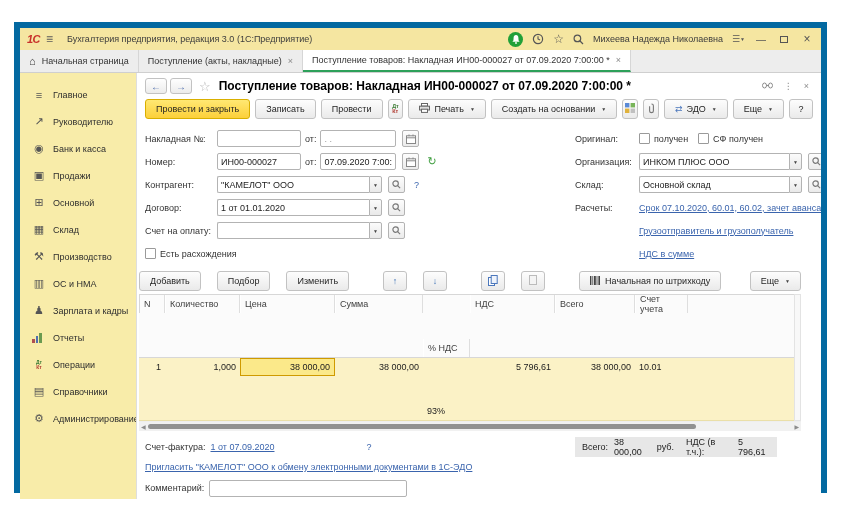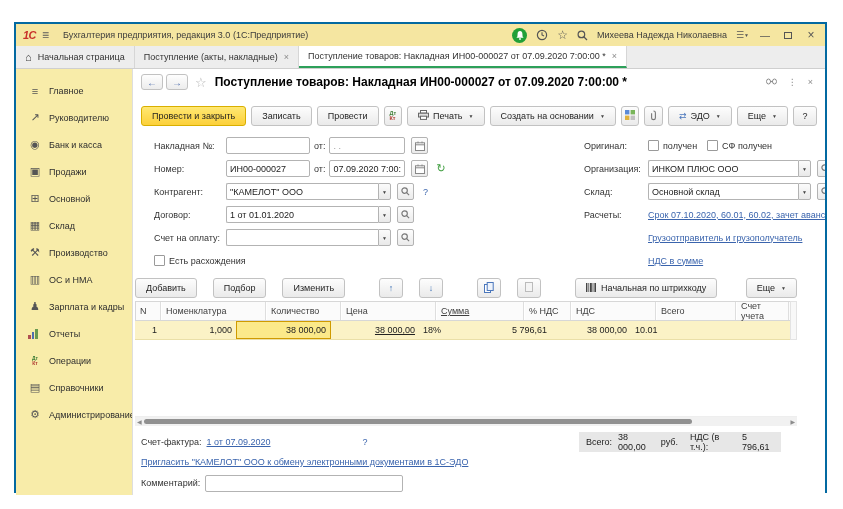--- a/index.html
+++ b/index.html
@@ -1,17 +1,17 @@
 <!DOCTYPE html>
 <html><head>
 <meta charset="utf-8">
 <style>
   * { margin:0; padding:0; box-sizing:border-box; }
   html,body { width:843px; height:509px; background:#fff; font-family:"Liberation Sans","DejaVu Sans",sans-serif; font-size:9px; color:#222; overflow:hidden; }
-  .app-window { position:absolute; left:14px; top:22px; width:813px; height:471px; border:2px solid #0369a1; background:#fff; }
+  .app-window { position:absolute; left:14px; top:22px; width:813px; height:471px; border:6px solid #0369a1; background:#fff; }
 
   
   .titlebar { height:22px; background:#f5e6a1; display:flex; align-items:center; padding:0 7px; gap:6px; }
   .onec-logo { color:#c8302a; font-weight:bold; font-style:italic; font-size:11px; letter-spacing:-0.5px; }
   .hamburger { color:#5a5a5a; font-size:12px; cursor:pointer; }
   .app-title { color:#3c3c3c; margin-left:8px; white-space:nowrap; }
   .tb-right { margin-left:auto; display:flex; align-items:center; gap:9px; }
   .tb-ic { display:inline-flex; align-items:center; justify-content:center; cursor:pointer; color:#555; }
   .bell-circle { width:15px; height:15px; border-radius:50%; background:#21a038; display:inline-flex; align-items:center; justify-content:center; }
   .user-name { color:#3c3c3c; white-space:nowrap; }
@@ -41,32 +41,32 @@
 
   
   .doc-header { display:flex; align-items:center; padding:5px 8px 2px 8px; gap:3px; }
   .nav-btn { width:22px; height:16px; border:1px solid #c2c2c2; border-radius:3px; background:linear-gradient(#fefefe,#ececec); color:#4f6fae; display:inline-flex; align-items:center; justify-content:center; font-size:10px; cursor:pointer; }
   .fav-star { color:#b5b5b5; font-size:13px; margin:0 5px 0 4px; cursor:pointer; }
   .doc-title { font-size:12px; font-weight:bold; color:#000; white-space:nowrap; }
   .doc-hdr-right { margin-left:auto; display:flex; align-items:center; gap:11px; color:#8d8d8d; padding-right:4px; }
   .doc-hdr-right span { cursor:pointer; }
 
   
-  .toolbar { display:flex; align-items:center; gap:5px; padding:3px 8px 6px 8px;margin-top:11px; }
+  .toolbar { display:flex; align-items:center; gap:5px; padding:3px 8px 6px 8px; }
   .btn { height:20px; padding:0 10px; border:1px solid #c2c2c2; border-radius:3px; background:linear-gradient(#fdfdfd,#eaeaea); display:inline-flex; align-items:center; gap:4px; color:#1f1f1f; cursor:pointer; white-space:nowrap; }
   .btn.primary { background:linear-gradient(#ffe873,#fcd03a); border-color:#d9af00; }
   .btn.icon-only { width:24px; padding:0; justify-content:center; }
   .caret { font-size:5px; color:#444; margin-left:2px; }
   .tb-sep { width:2px; }
   .toolbar-right { margin-left:auto; display:flex; gap:5px; }
   .dtkt { display:inline-flex; flex-direction:column; line-height:5px; font-size:5.5px; font-weight:bold; }
   .dtkt .d { color:#3e7d36; } .dtkt .k { color:#b03a30; }
 
   
-  .form-grid { display:flex; padding:2px 8px 4px 8px;margin-left:13px; }
+  .form-grid { display:flex; padding:2px 8px 4px 8px; }
   .fcol-left { width:430px; flex:none; }
   .fcol-right { flex:1; }
   .frow { display:flex; align-items:center; height:23px; gap:4px; }
   .flabel { color:#333; white-space:nowrap; }
   .lw { width:68px; flex:none; } .rw { width:60px; flex:none; }
   .inp { height:17px; border:1px solid #b3b3b3; border-radius:2px; padding:0 3px; font-size:9px; font-family:inherit; color:#222; background:#fff; }
   .inp::placeholder { color:#999; }
   .combo { display:inline-flex; align-items:stretch; height:17px; }
   .combo .inp { border-radius:2px 0 0 2px; border-right:none; height:17px; }
   .dd-btn { width:13px; border:1px solid #b3b3b3; border-radius:0 2px 2px 0; background:linear-gradient(#fbfbfb,#e9e9e9); display:inline-flex; align-items:center; justify-content:center; font-size:5px; color:#444; cursor:pointer; }
@@ -82,21 +82,21 @@
 
   
   .items-area { display:flex; flex-direction:column; flex:1; margin-left:2px; width:662px; }
   .tbl-head, .tbl-row { display:flex; }
   .tbl-head { background:#fbfbfb; border-top:1px solid #d7d7d7; border-bottom:1px solid #d7d7d7; }
   .hc { height:18px; display:flex; align-items:center; padding:0 4px; color:#3f3f3f; border-right:1px solid #dedede; border-left:1px solid #fff; cursor:pointer; }
   .hc:first-child{ border-left:1px solid #d7d7d7; }
   .tc { height:18px; display:flex; align-items:center; padding:0 4px; }
   .tbl-row { background:#fbf2c6; border-bottom:1px solid #eadfa8; cursor:pointer; }
   .c0{width:26px;flex:none;} .c1{width:105px;flex:none;} .c2{width:75px;flex:none;} .c3{width:95px;flex:none;}
-  .c4{width:88px;flex:none;text-decoration:underline;} .c5{width:47px;flex:none;} .c6{width:85px;flex:none;} .c7{width:80px;flex:none;} .c8{width:53px;flex:none;}
+  .c4{width:88px;flex:none;} .c5{width:47px;flex:none;margin-top:44px;} .c6{width:85px;flex:none;} .c7{width:80px;flex:none;} .c8{width:53px;flex:none;}
   .num { justify-content:flex-end; }
   .sel-cell { background:#fbe98a; border:1px solid #cf9a00; }
   .tbl-wrap { display:flex; }
   .v-scroll { width:7px; border:1px solid #e3e3e3; background:#f8f8f8; }
   .tbl-empty { flex:1; background:#fff; border-bottom:1px solid #eee; }
   .h-scroll { height:9px; background:#f1f1f1; display:flex; align-items:center; padding:0 2px; gap:2px; }
   .h-arrow { color:#8c8c8c; font-size:6px; }
   .h-thumb { height:5px; background:#919191; border-radius:3px; width:548px; cursor:pointer; }
 
   
@@ -474,35 +474,34 @@
             <span>Еще</span>
             <span class="caret">▼</span>
           </span>
       </div>
 
       <div class="items-area">
         <div class="tbl-wrap">
           <div style="flex:1;">
             <div class="tbl-head">
               <span class="hc c0">N</span>
-              <span class="hc c1">Номенклатура</span>
               <span class="hc c2">Количество</span>
               <span class="hc c3">Цена</span>
               <span class="hc c4">Сумма</span>
               <span class="hc c5">% НДС</span>
               <span class="hc c6">НДС</span>
               <span class="hc c7">Всего</span>
               <span class="hc c8">Счет учета</span>
             </div>
             <div class="tbl-row">
               <span class="tc c0 num">1</span>
               <span class="tc c2 num">1,000</span>
               <span class="tc c3 num sel-cell">38 000,00</span>
               <span class="tc c4 num">38 000,00</span>
-              <span class="tc c5">18%</span>
+              <span class="tc c5">93%</span>
               <span class="tc c6 num">5 796,61</span>
               <span class="tc c7 num">38 000,00</span>
               <span class="tc c8">10.01</span>
             </div>
           </div>
           <div class="v-scroll"></div>
         </div>
         <div class="tbl-empty"></div>
         <div class="h-scroll">
           <span class="h-arrow">◀</span>

